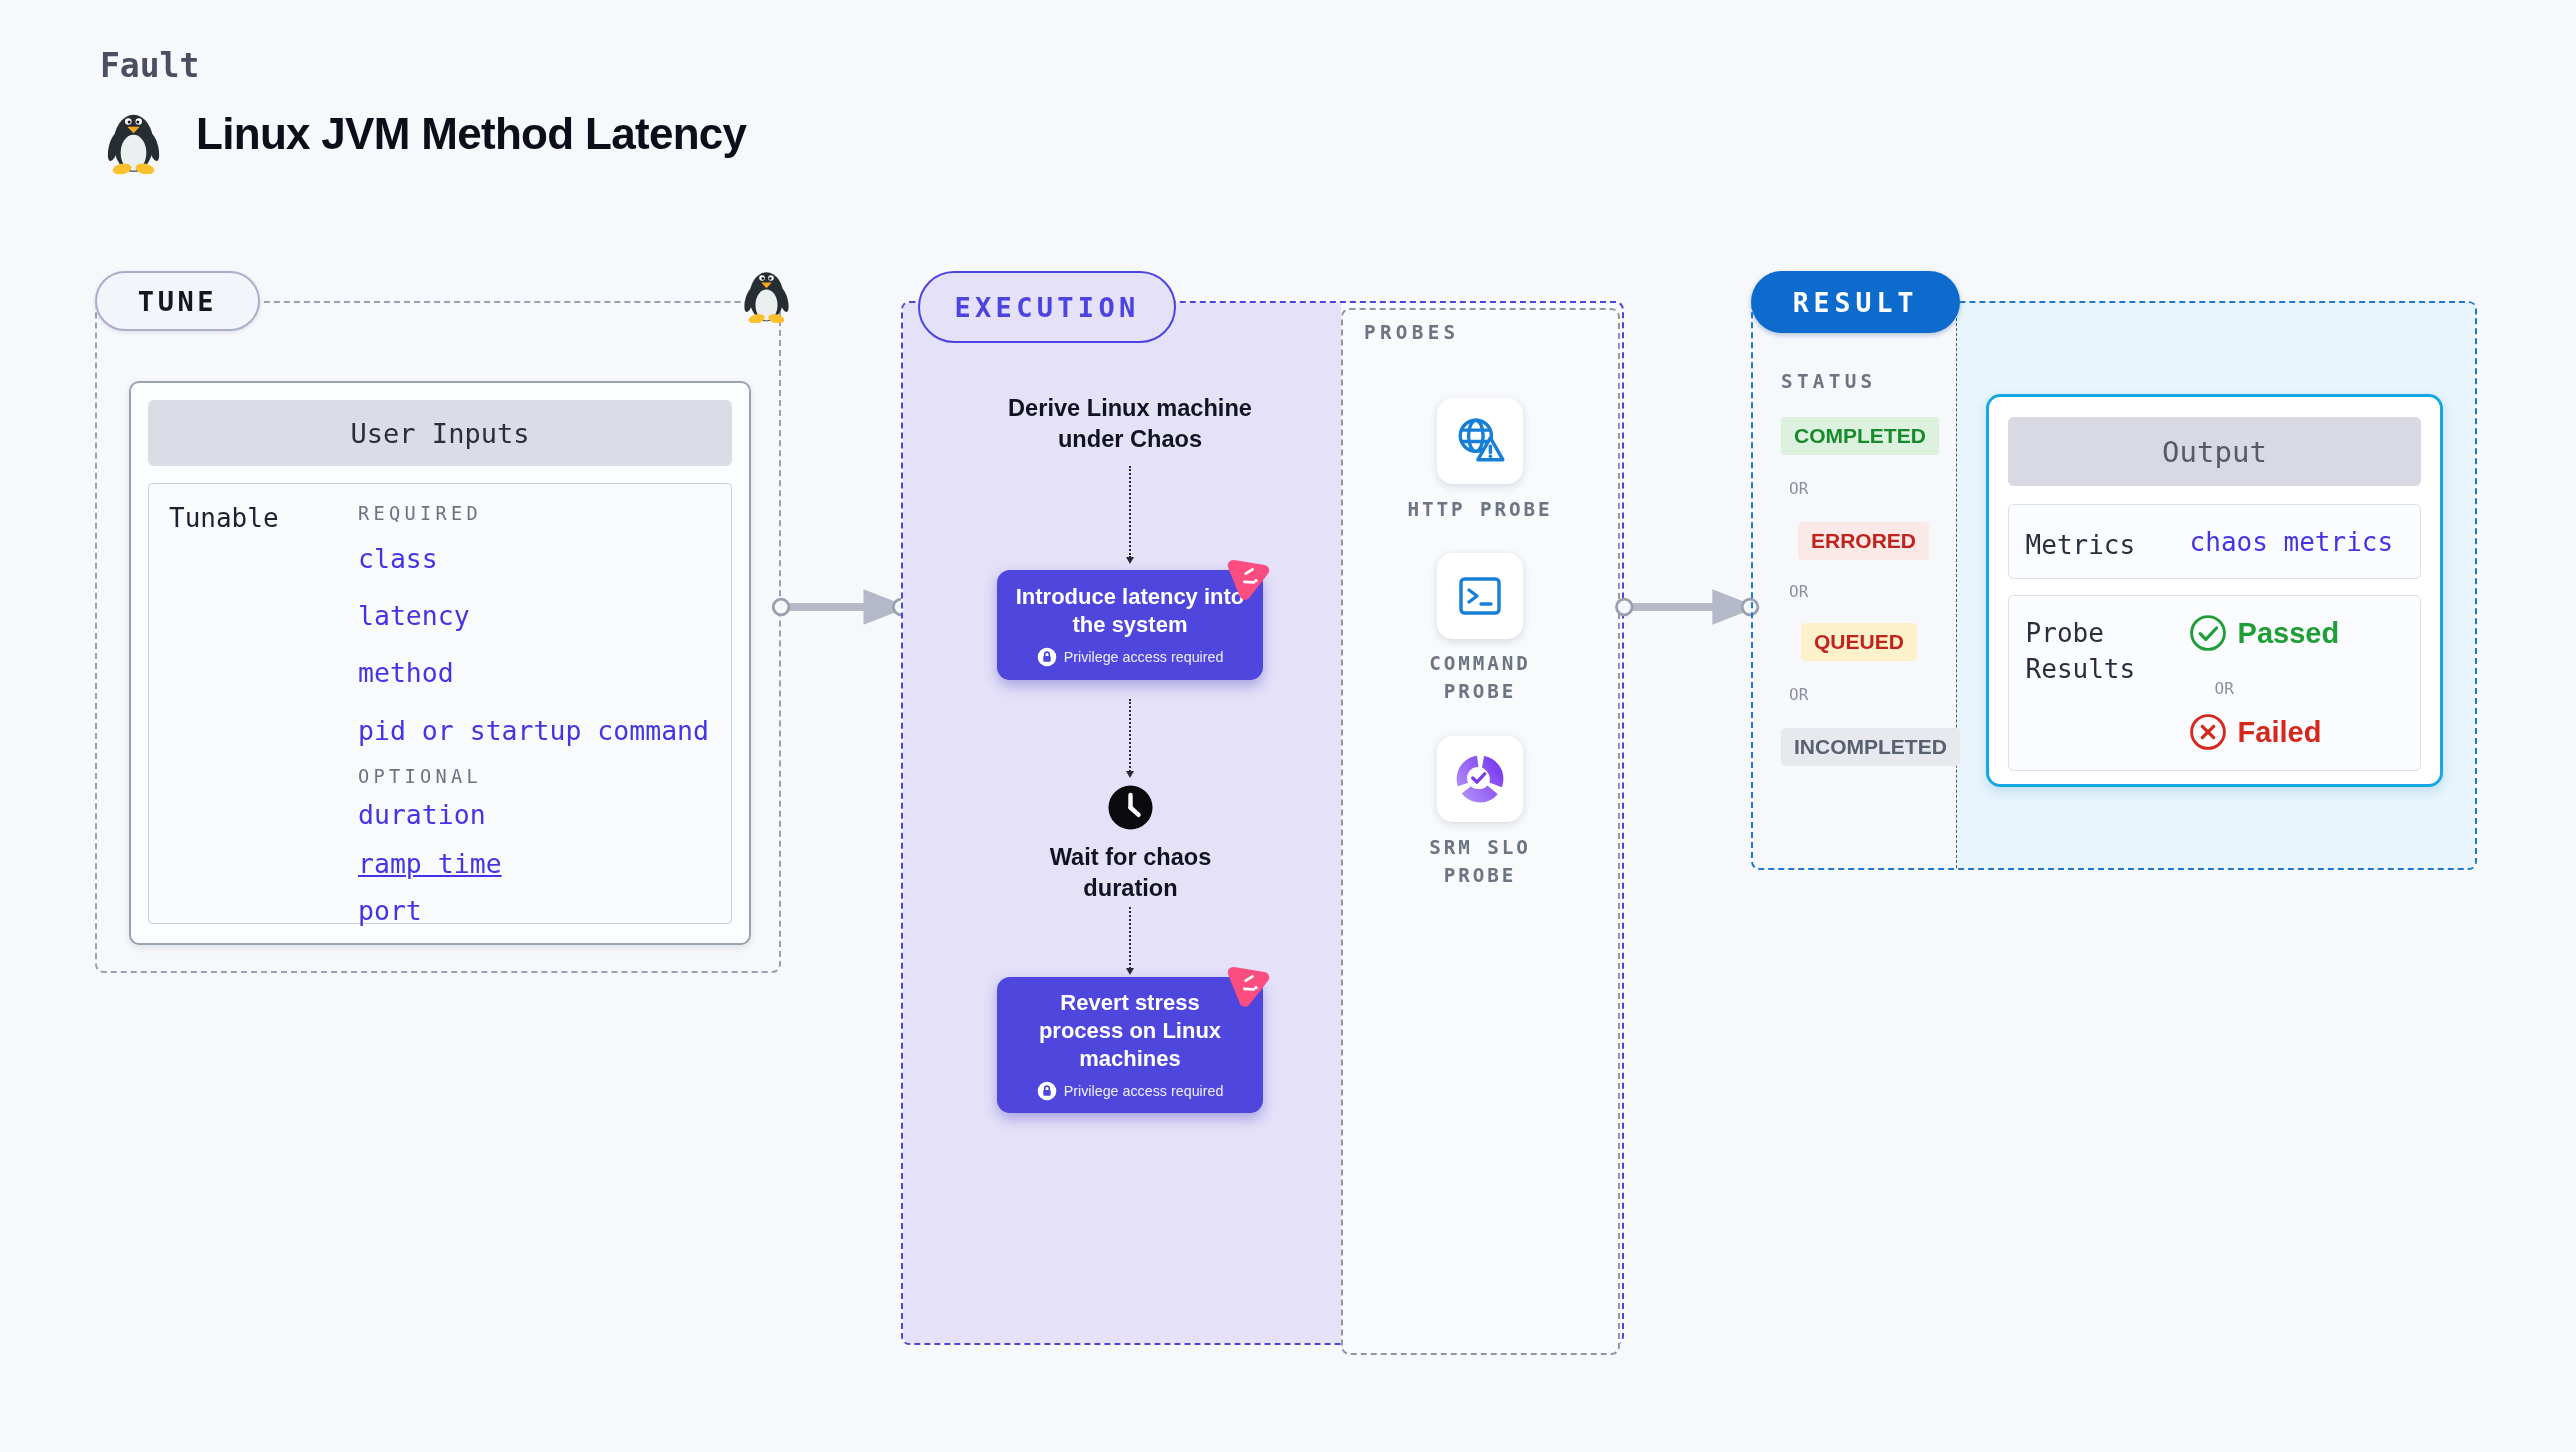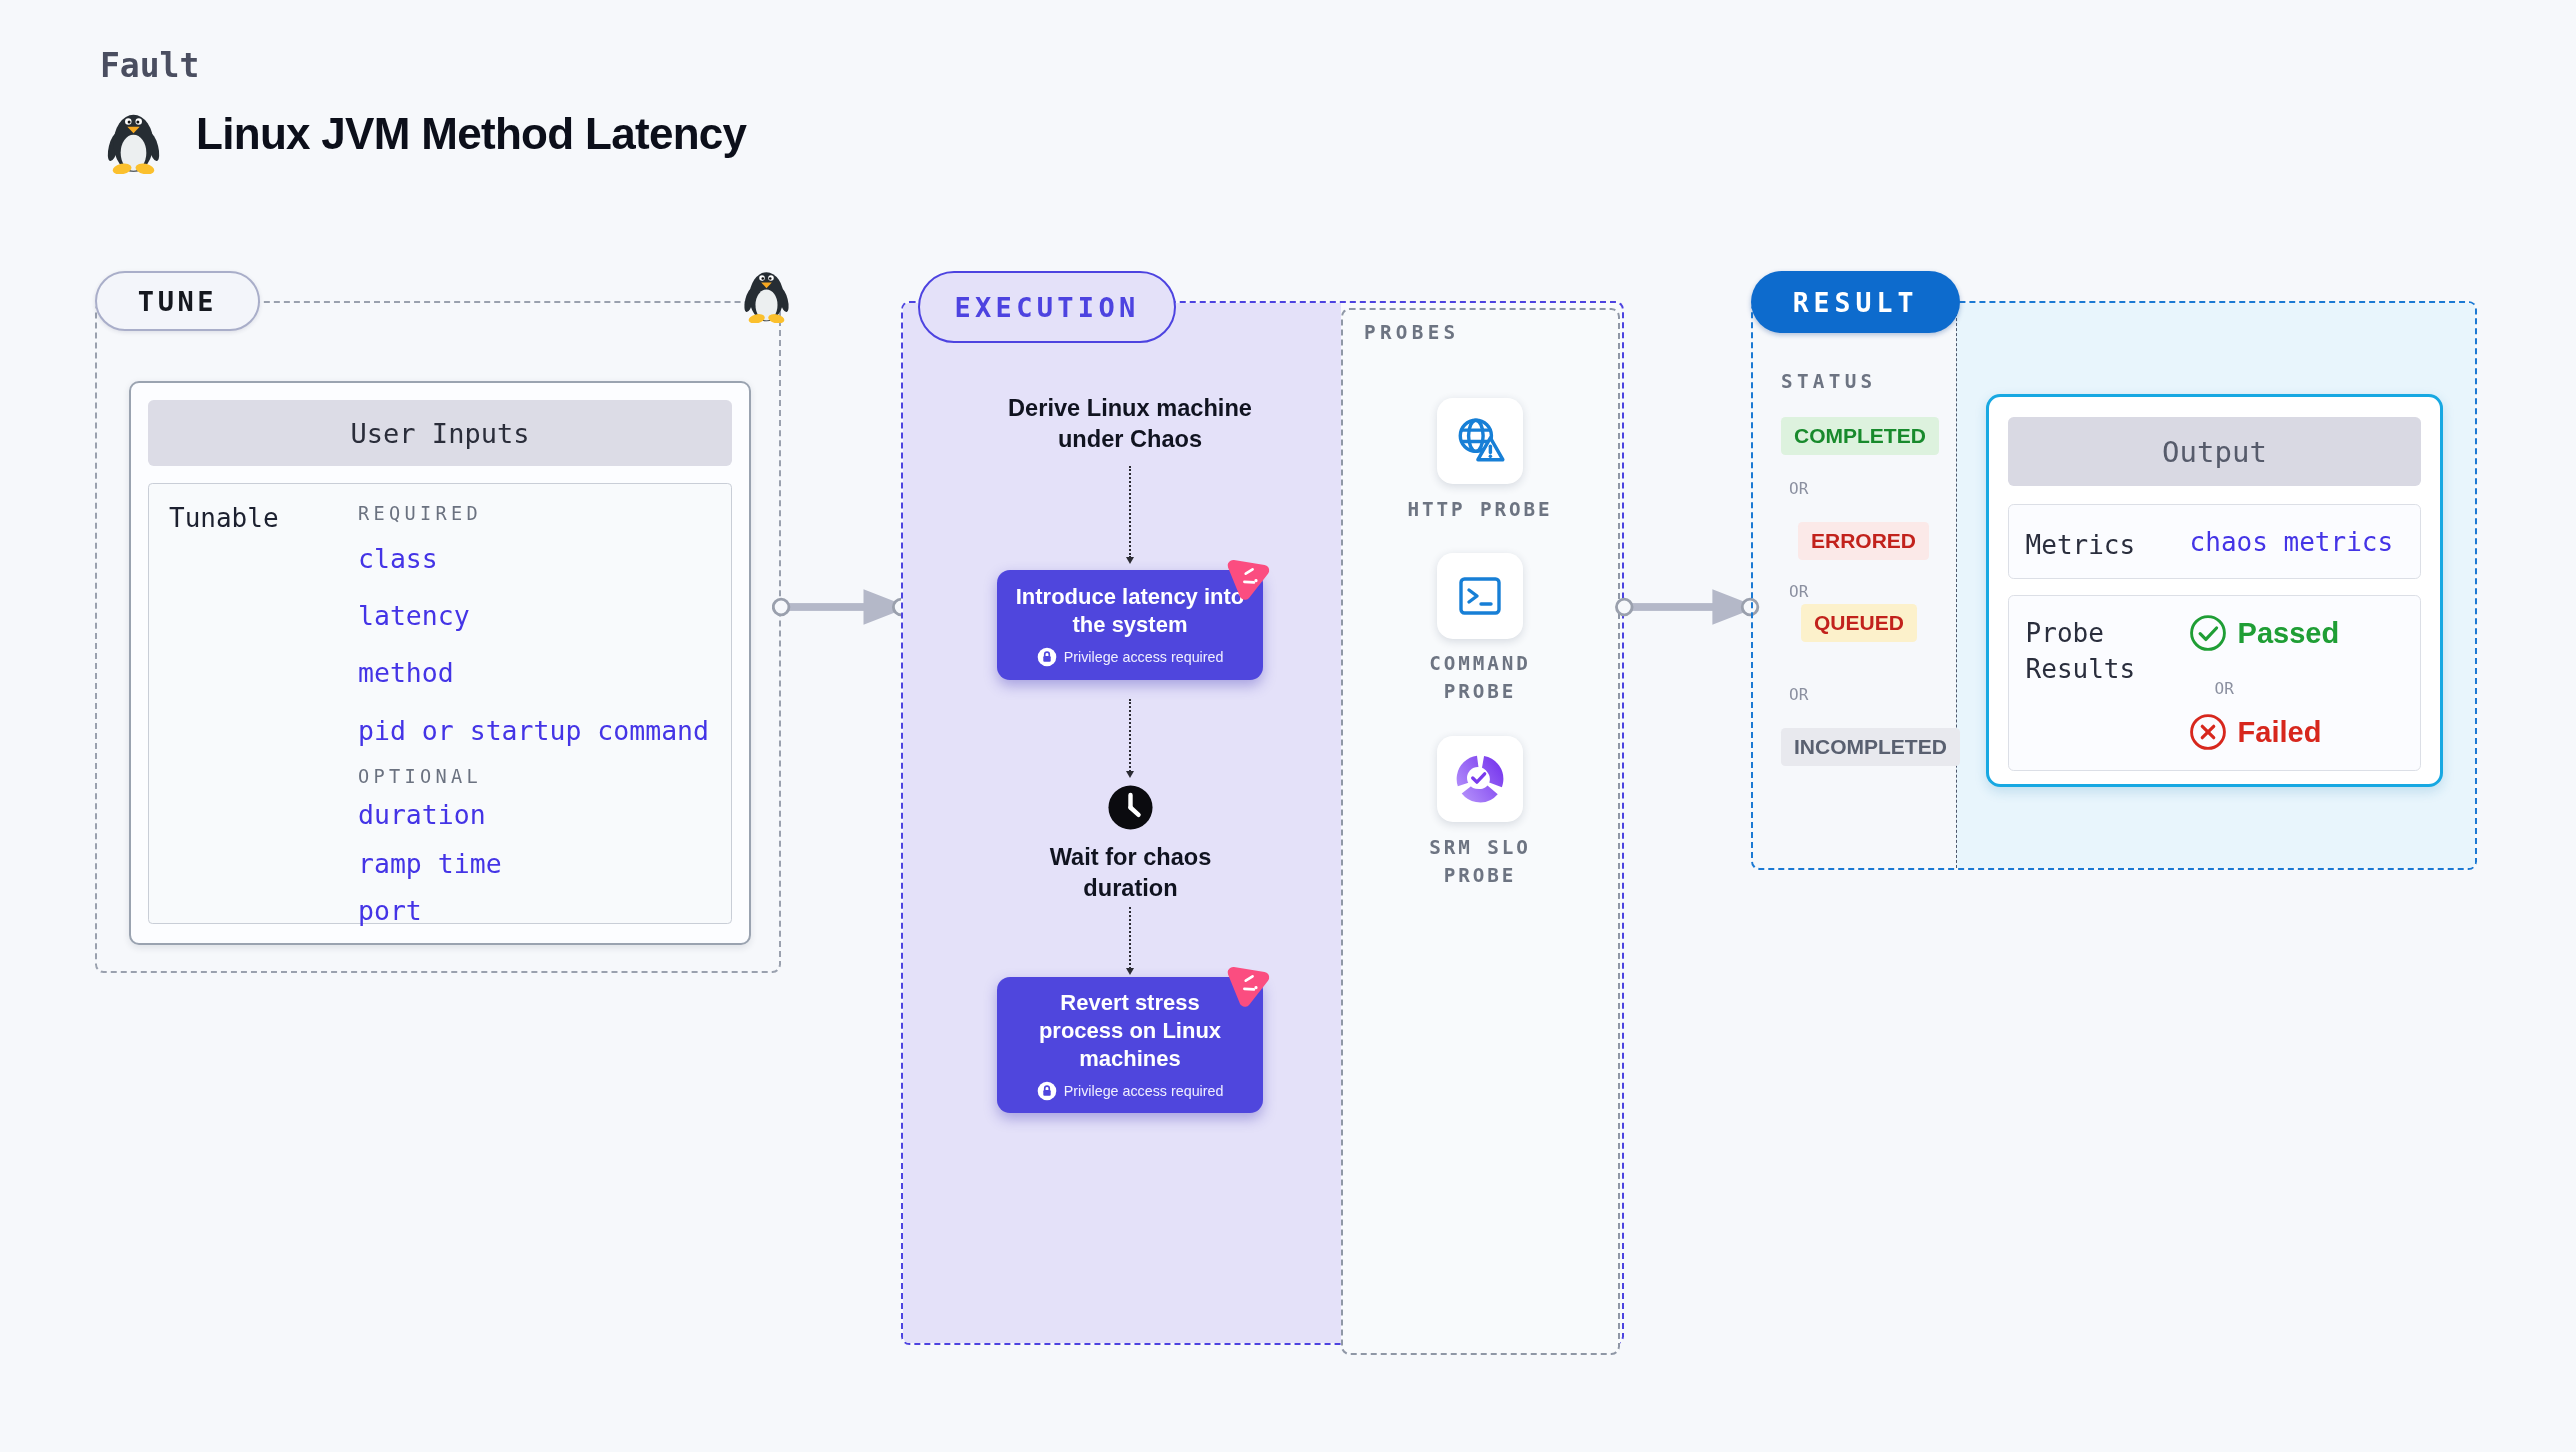--- a/index.html
+++ b/index.html
@@ -149,21 +149,21 @@
     <div class="ui-header">User Inputs</div>
     <div class="ui-inner">
       <div class="tunable-label">Tunable</div>
       <div class="req-head" style="top:18.6px;">REQUIRED</div>
       <div class="tun-item" style="top:59px;">class</div>
       <div class="tun-item" style="top:116px;">latency</div>
       <div class="tun-item" style="top:173px;">method</div>
       <div class="tun-item" style="top:231px;">pid or startup command</div>
       <div class="req-head" style="top:282px;">OPTIONAL</div>
       <div class="tun-item" style="top:315px;">duration</div>
-      <div class="tun-item" style="top:364px;">ramp time</div>
+      <div class="tun-item" style="top:364px;text-decoration:underline;">ramp time</div>
       <div class="tun-item" style="top:411px;">port</div>
     </div>
   </div>
 
   <svg style="position:absolute; left:772px; top:580px;" width="139" height="54" viewBox="0 0 194 76">
     <rect x="20" y="32.5" width="112" height="11" fill="#b4b8c8"></rect>
     <polygon points="128,13 192,38 128,63" fill="#b4b8c8"></polygon>
     <circle cx="12" cy="38" r="11" fill="#f6f8fb" stroke="#9aa0ad" stroke-width="4"></circle>
     <circle cx="181" cy="38" r="11" fill="#f6f8fb" stroke="#9aa0ad" stroke-width="4"></circle>
   </svg>
@@ -284,21 +284,21 @@
     <div class="result-divider"></div>
   </div>
   <div class="section-badge badge-result">RESULT</div>
 
   <div class="zone-label" style="left:1781px; top:370px;">STATUS</div>
 
   <div class="status-pill pill-success" style="left:1781px; top:417px;">COMPLETED</div>
   <div class="or-label" style="left:1789px; top:479px;">OR</div>
   <div class="status-pill pill-error" style="left:1798px; top:522px;">ERRORED</div>
   <div class="or-label" style="left:1789px; top:582px;">OR</div>
-  <div class="status-pill pill-queued" style="left:1801px; top:604px;text-align:center;">QUEUED</div>
+  <div class="status-pill pill-queued" style="left:1801px; top:623px;text-align:center;">QUEUED</div>
   <div class="or-label" style="left:1789px; top:685px;">OR</div>
   <div class="status-pill pill-neutral" style="left:1781px; top:728px;">INCOMPLETED</div>
 
   <div class="output-card">
     <div class="output-header">Output</div>
 
     <div class="output-row row-metrics">
       <div class="out-label" style="top:21.5px;">Metrics</div>
       <div class="out-value" style="left:181px; top:21.5px;">chaos metrics</div>
     </div>

